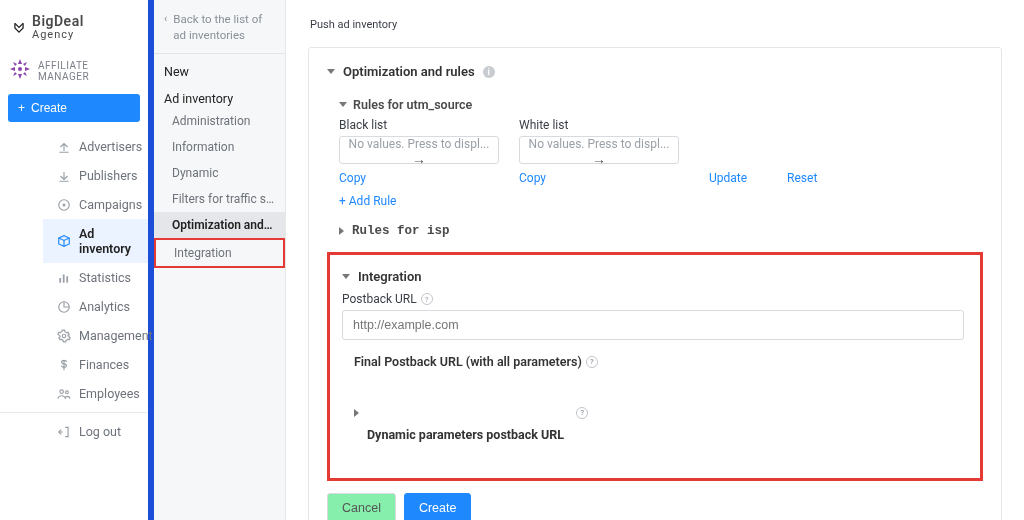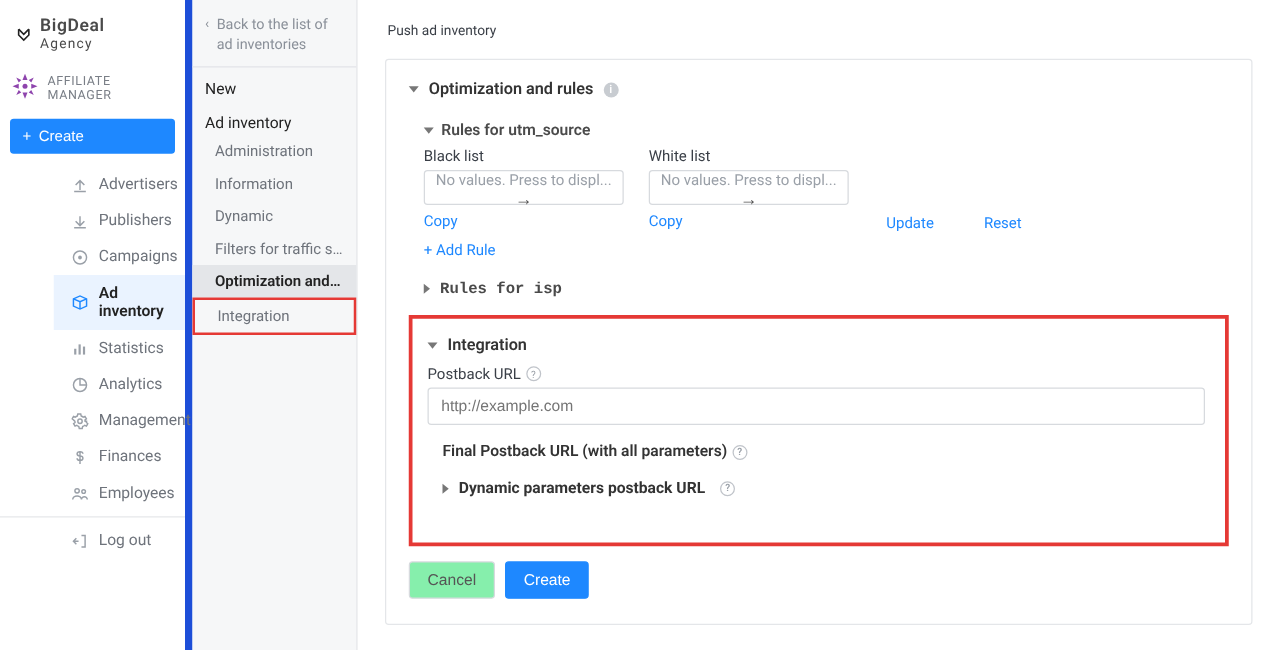--- a/index.html
+++ b/index.html
@@ -47,21 +47,21 @@
   .arrow-r { font-size: 14px; color: #555; }
   .link { color: #1e88ff; font-size: 12px; cursor: pointer; }
   .copy-row { margin-top: 6px; }
   .actions-col { display: flex; gap: 40px; align-items: center; padding-top: 18px; padding-left: 10px; }
   .add-rule { margin: 8px 0 4px 0; }
   .isp-row { margin-top: 10px; padding: 6px 0; display:flex; align-items:center; gap:8px; font-weight:600; font-size:12.5px;font-family:Liberation Mono, monospace; }
   .red-panel { border: 3px solid #e53935; margin-top: 0; padding: 14px 16px 30px 12px; }
   .field-label { font-size: 12px; color: #3a3f47; margin: 6px 0 4px 0; display:flex; align-items:center; }
   .text-input { width: 100%; border: 1px solid #d7dade; border-radius: 3px; height: 30px; padding: 0 10px; color:#9aa0a8; font-size:12.5px; }
   .subfield { font-weight: 600; color: #333; margin: 14px 0 6px 12px; font-size: 12.5px; display:flex; align-items:center; }
-  .bold { font-weight:700; }
+  .bold { font-weight:700;margin-top:44px; }
   .btn-row { display: flex; gap: 8px; margin-top: 12px; margin-bottom: 4px; }
   .btn { border-radius: 3px; padding: 7px 14px; font-size: 12.5px; cursor: pointer; }
   .btn-default { background: #86efac; border: 1px solid #d7dade; color: #555; }
   .btn-primary { background: #1e88ff; border: 1px solid #1e88ff; color: #fff; }
 </style>
 </head>
 <body>
 
 <div class="app">
 

